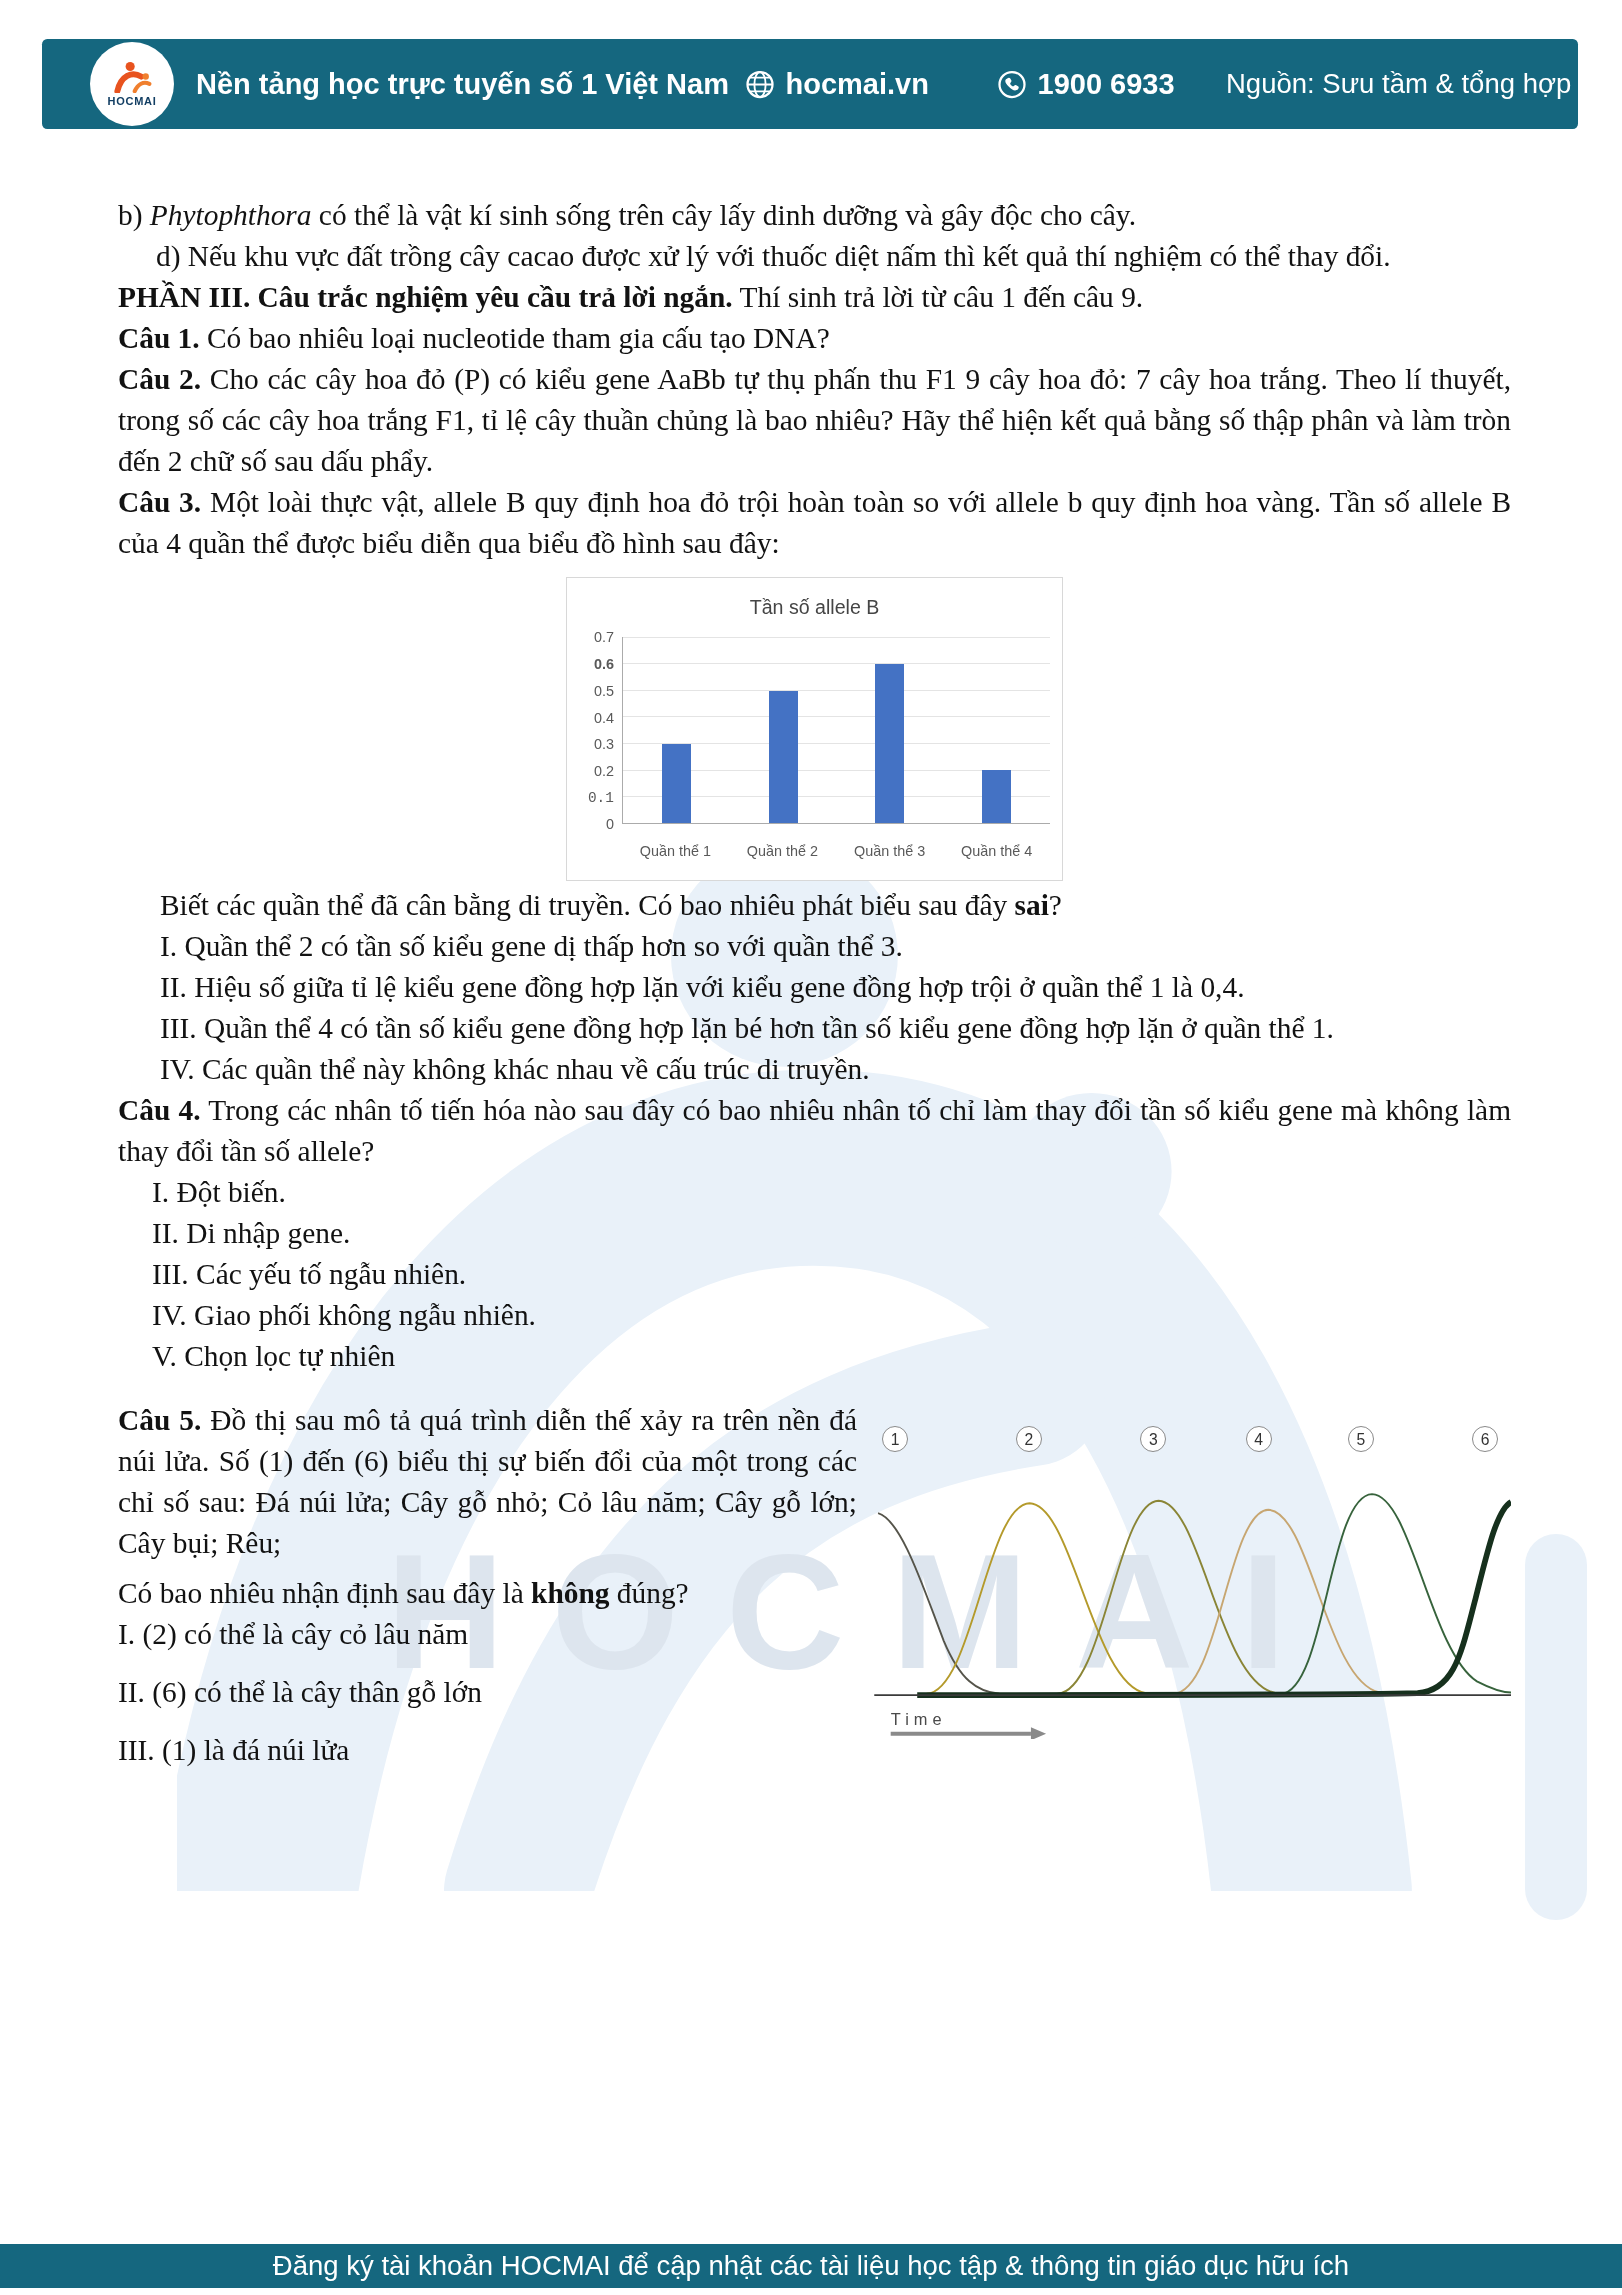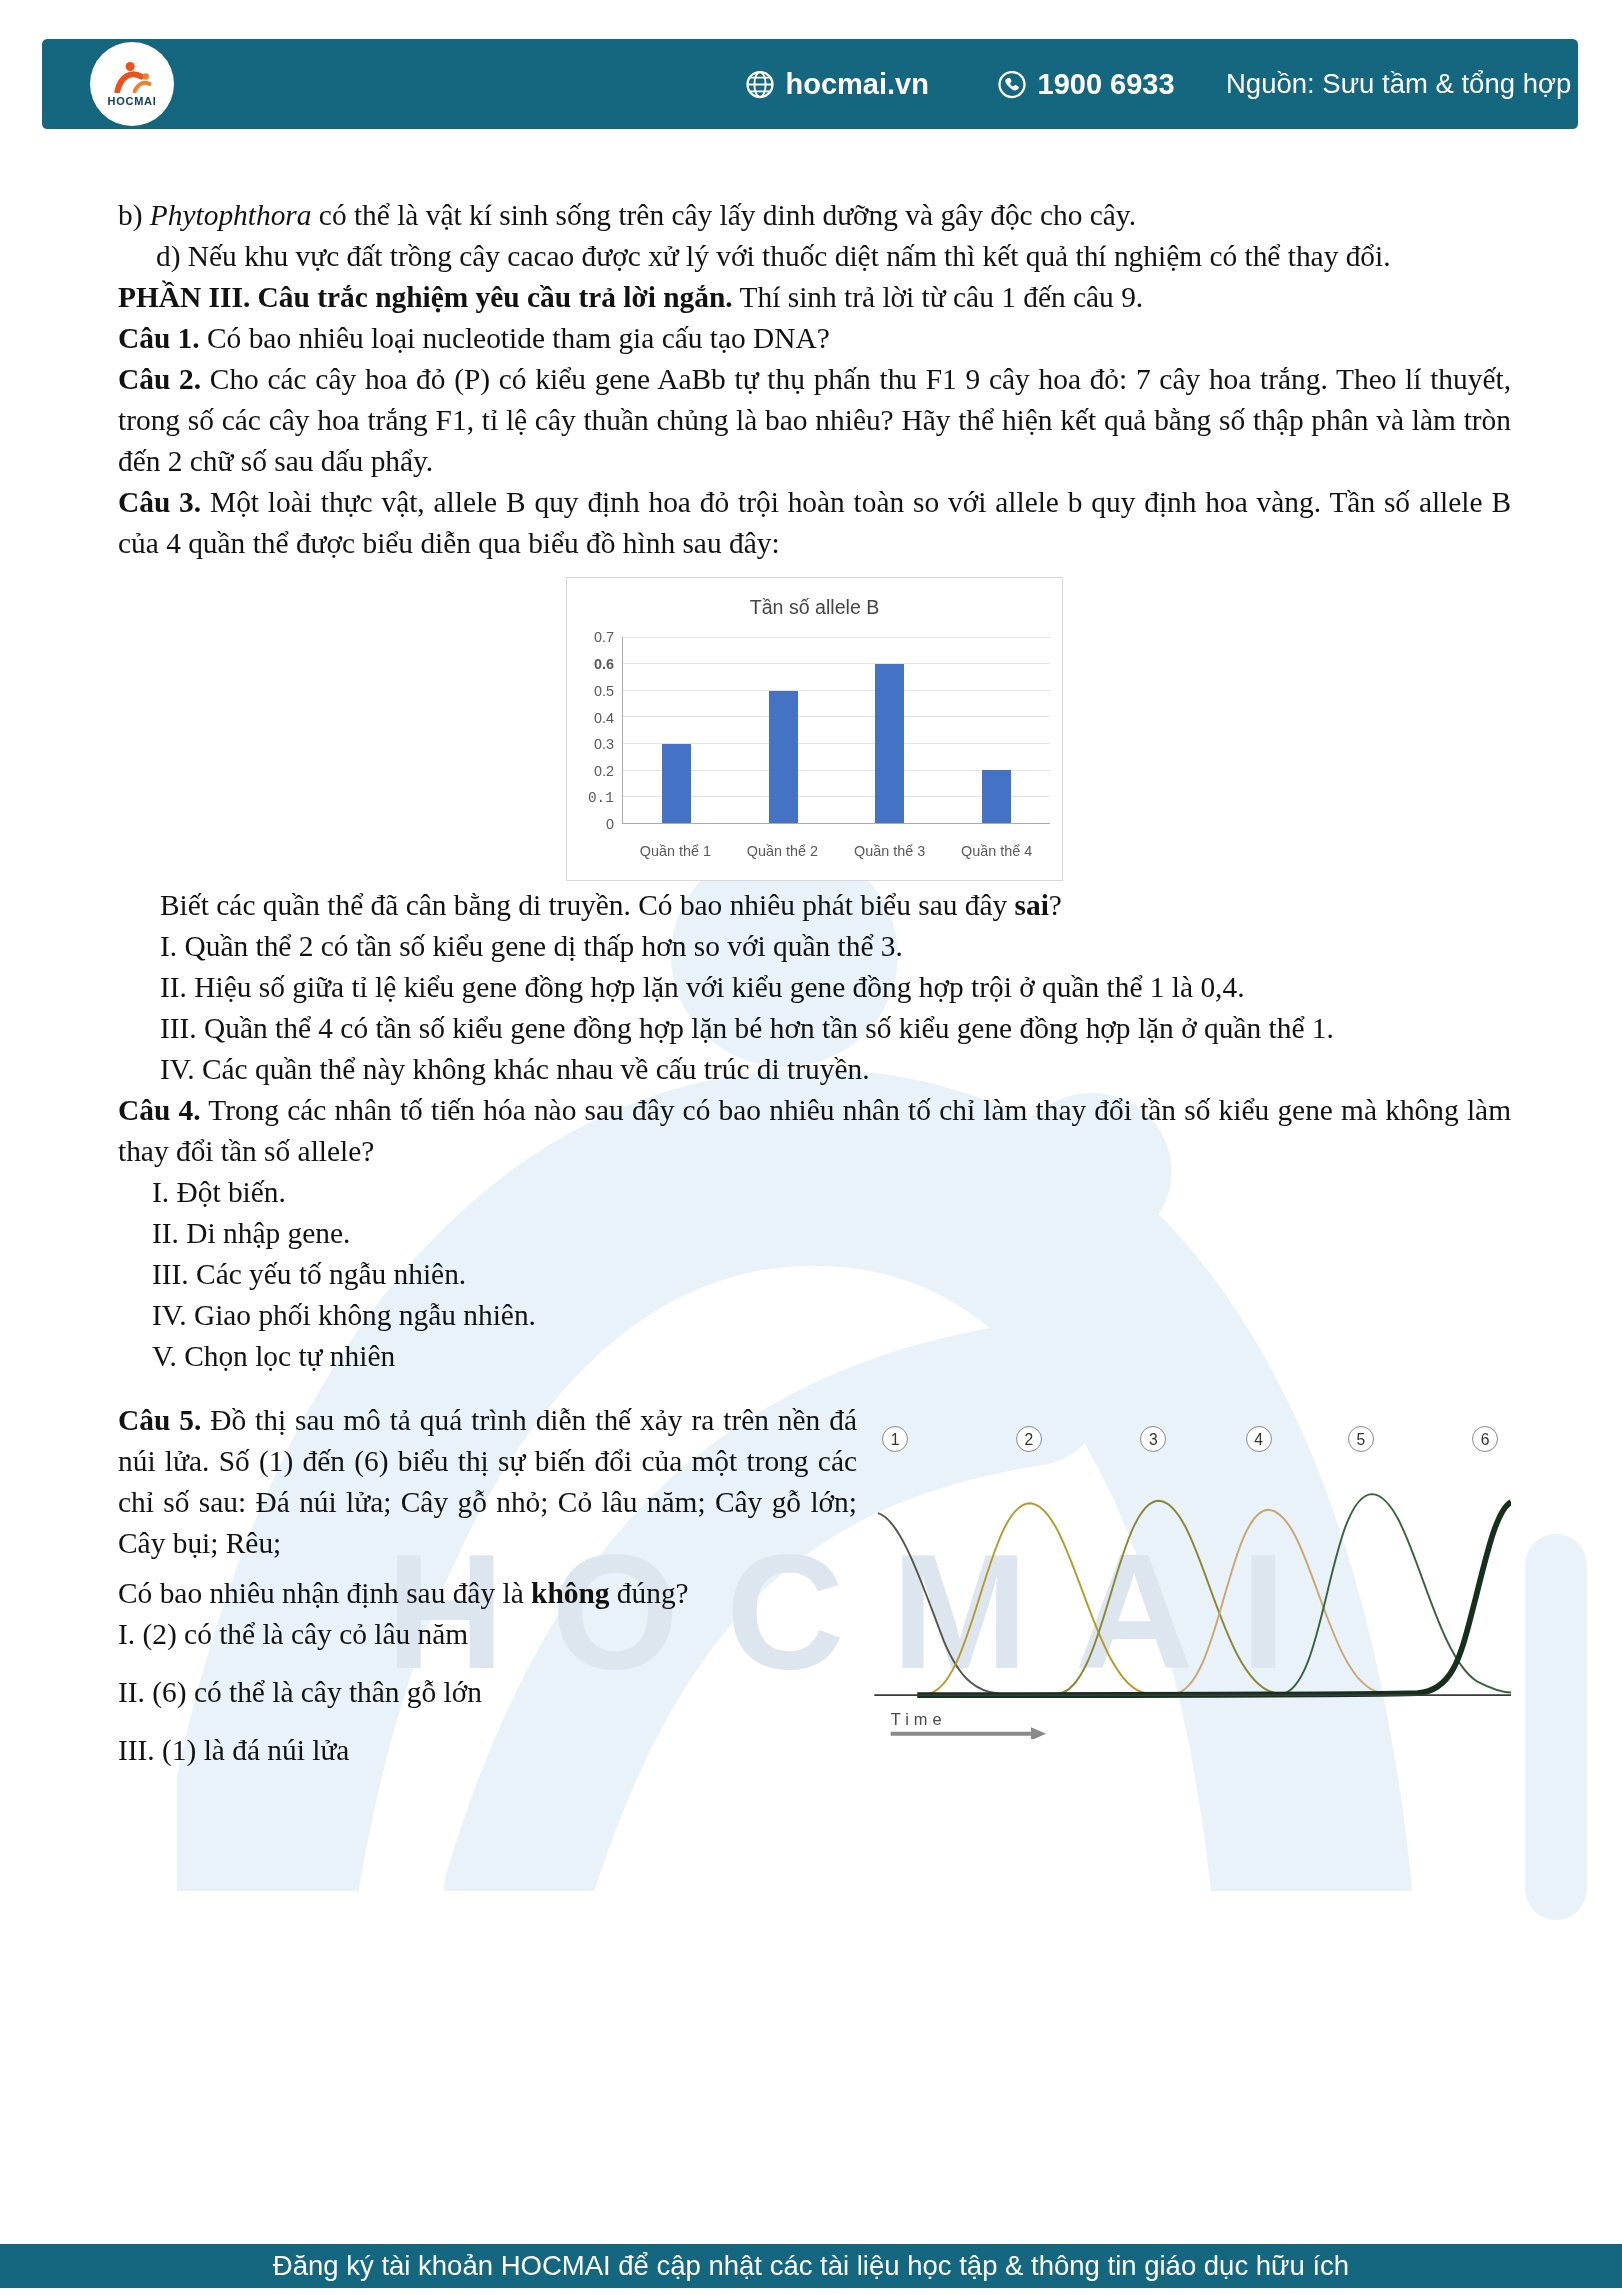--- a/index.html
+++ b/index.html
@@ -97,20 +97,21 @@
   <header class="topbar">
     <div class="logo-badge">
       <svg viewBox="0 0 100 70" width="46" height="32">
         <path d="M 18 66 C 26 32, 50 22, 70 34" stroke="#e8531f" stroke-width="13" stroke-linecap="round" fill="none"></path>
         <circle cx="46" cy="12" r="10" fill="#e8531f"></circle>
         <path d="M 56 66 C 63 50, 75 44, 88 50" stroke="#f07f2e" stroke-width="9" stroke-linecap="round" fill="none"></path>
         <circle cx="80" cy="34" r="7" fill="#f07f2e"></circle>
       </svg>
       <div class="logo-text">HOCMAI</div>
     </div>
+    <div class="tagline">Nền tảng học trực tuyến số 1 Việt Nam</div>
     <div class="hgroup site">
       <span class="hicon">
         <svg viewBox="0 0 24 24" width="30" height="30">
             <circle cx="12" cy="12" r="10" stroke="#fff" stroke-width="1.8" fill="none"></circle>
             <ellipse cx="12" cy="12" rx="4.5" ry="10" stroke="#fff" stroke-width="1.5" fill="none"></ellipse>
             <path d="M2 12 h20 M4 6.5 h16 M4 17.5 h16" stroke="#fff" stroke-width="1.5" fill="none"></path>
           </svg>
       </span>
       <span>hocmai.vn</span>
     </div>

